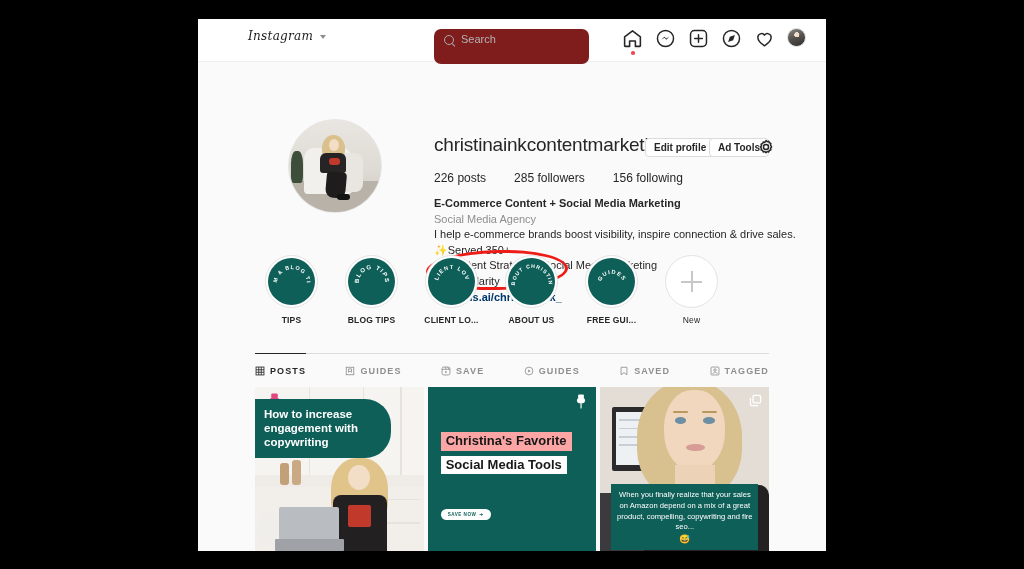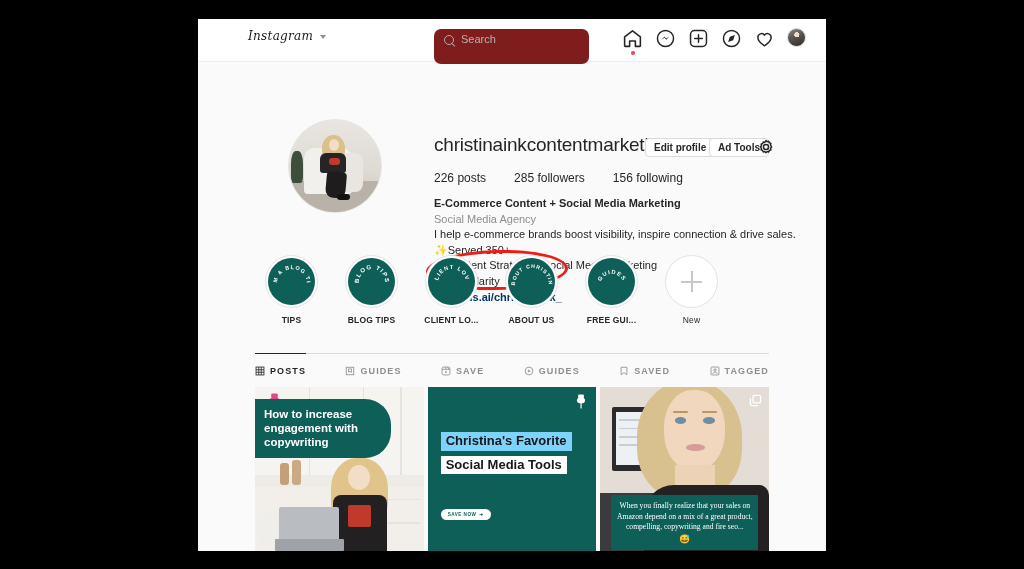--- a/index.html
+++ b/index.html
@@ -217,21 +217,21 @@
   .p1-vase2 { position:absolute; left:22%; top:43%; width:5%; height:15%; background:#c9aa84; border-radius:3px; }
   .p1-plant { position:absolute; left:1%; top:74%; width:13%; height:20%; background:#efeeea; border-radius:50%; }
 
   
   .p2-bg { position: absolute; inset: 0; background: #0f5f59; }
   .p2-lines { position: absolute; left: 13px; top: 44px; width: 146px; }
   .p2-line {
     display: inline-block; color: #171717; font-weight: bold; font-size: 13px;
     padding: 2px 5px; margin-bottom: 4px; line-height: 1.12;
   }
-  .p2-l1 { background: #7dd3fc; text-align: center; }
+  .p2-l1 { background: #fca5a5; text-align: center; }
   .p2-l2 { background: #ffffff; }
   .p2-l3 { background: #c6e4dc; }
   .p2-cta {
     position: absolute; left: 13px; top: 122px;
     background: #ffffff; color: #0f5f59; font-size: 4.6px; font-weight: bold;
     letter-spacing: .5px; padding: 3px 7px; border-radius: 9px;
     display: flex; align-items: center; gap: 3px;
   }
   .p2-pin { position: absolute; right: 9px; top: 7px; width: 12px; height: 15px; }
 
@@ -247,21 +247,21 @@
   .p3-eyeL { position:absolute; left:44%; top:18%; width:7%; height:4%; background:#6d8ea3; border-radius:50%; }
   .p3-eyeR { position:absolute; left:61%; top:18%; width:7%; height:4%; background:#6d8ea3; border-radius:50%; }
   .p3-browL { position:absolute; left:43%; top:14%; width:9%; height:1.6%; background:#b9985f; border-radius:2px; }
   .p3-browR { position:absolute; left:60%; top:14%; width:9%; height:1.6%; background:#b9985f; border-radius:2px; }
   .p3-lips { position:absolute; left:51%; top:34%; width:11%; height:4%; background:#d79c95; border-radius:50%; }
   .p3-neck { position:absolute; left:44%; top:46%; width:24%; height:16%; background:#ecd3b8; }
   .p3-shoulder { position:absolute; left:26%; top:58%; width:74%; height:42%; background:#242122; border-radius:30px 10px 0 0; }
   .p3-quote {
     position: absolute; left: 11px; bottom: 6px; width: 147px;
     background: #0f5f59; color: #ffffff;
-    font-family: Liberation Serif, serif; font-size: 7.6px; line-height: 1.42;
+    font-family: Liberation Sans, sans-serif; font-size: 7.6px; line-height: 1.42;
     text-align: center; padding: 6px 5px 4px 5px; box-sizing: border-box;
   }
   .p3-emoji { font-size: 9px; }
   .p3-carousel { position: absolute; right: 7px; top: 6px; width: 13px; height: 13px; }
 </style>
 </head>
 <body>
 
 <div id="screen">
   <div id="app">

